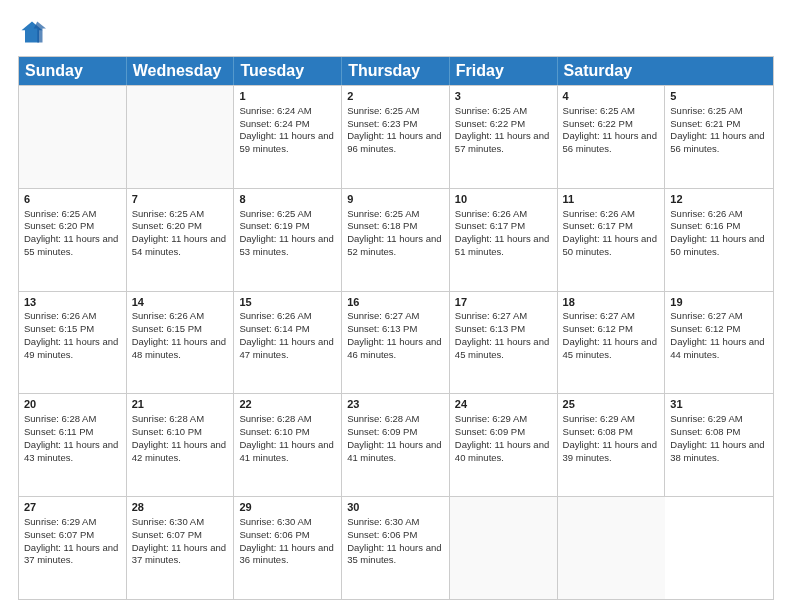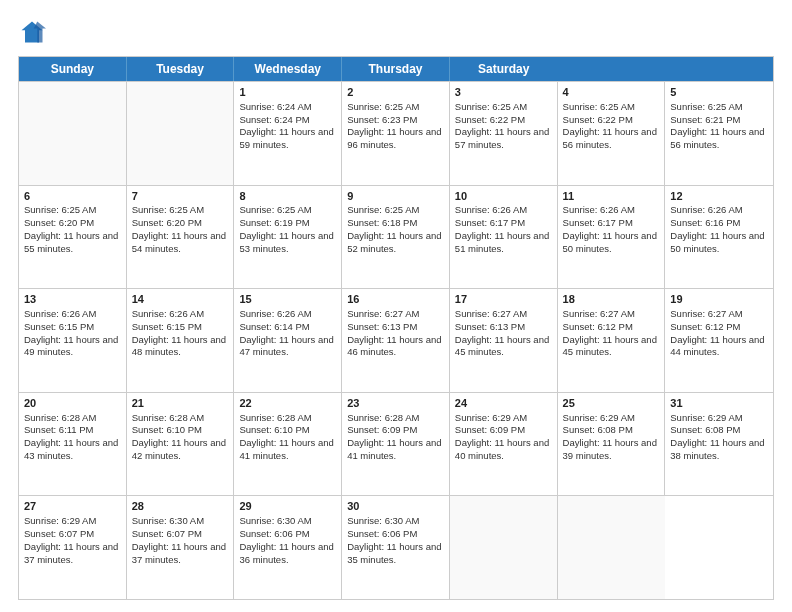--- a/index.html
+++ b/index.html
@@ -66,25 +66,24 @@
       flex-direction: column;
       border: 1px solid #ccc;
     }
     .cal-header-row {
       display: grid;
       grid-template-columns: repeat(7, 1fr);
       background: #2a7abf;
     }
     .cal-header-cell {
       color: #fff;
-      font-size: 12px;
+      font-size: 16px;
       font-weight: bold;
       padding: 5px 6px;
       border-right: 1px solid #5599cc;
-      text-align: center;
     }
     .cal-header-cell:last-child { border-right: none; }
     .cal-body {
       flex: 1;
       display: flex;
       flex-direction: column;
     }
     .cal-row {
       display: grid;
       grid-template-columns: repeat(7, 1fr);
@@ -126,23 +125,24 @@
     </div>
     <div class="title-block">
       <div class="month-title"></div>
       <div class="location"></div>
     </div>
   </div>
 
   <div class="calendar">
     <div class="cal-header-row">
     <div class="cal-header-cell">Sunday</div>
+        <div class="cal-header-cell">Wednesday</div>
         <div class="cal-header-cell">Tuesday</div>
-        <div class="cal-header-cell">Wednesday</div>
         <div class="cal-header-cell">Thursday</div>
+        <div class="cal-header-cell">Friday</div>
         <div class="cal-header-cell">Saturday</div>
       </div>
     <div class="cal-body">
     <div class="cal-row">
           <div class="cal-cell empty"></div>
           <div class="cal-cell empty"></div>
           <div class="cal-cell">
             <span class="day-num">1</span>
             <div>Sunrise: 6:24 AM</div>
             <div>Sunset: 6:24 PM</div>

